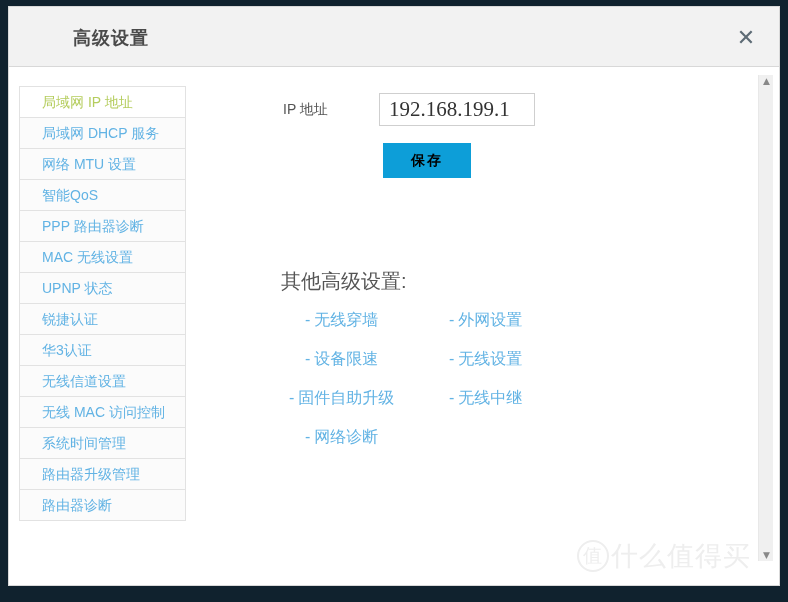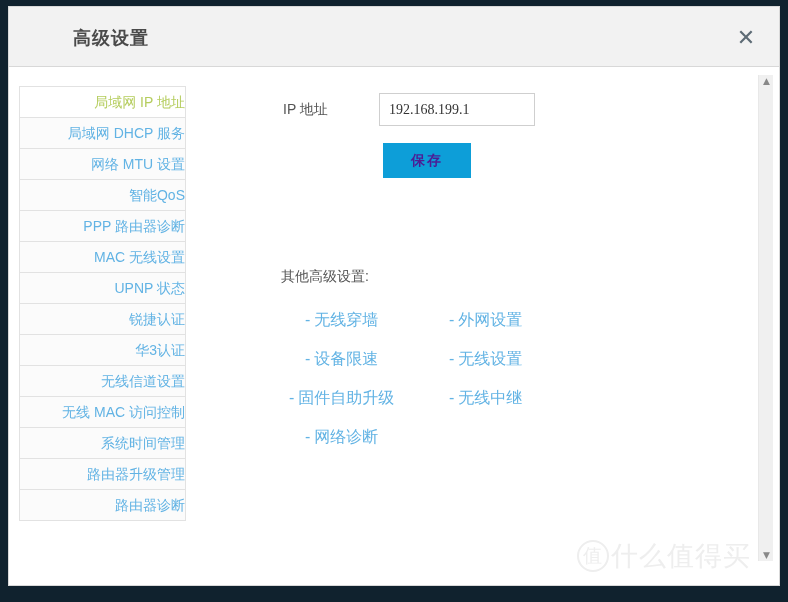--- a/index.html
+++ b/index.html
@@ -83,21 +83,20 @@
   
   .sidebar {
     position: absolute;
     left: 10px;
     top: 19px;
     width: 167px;
     border: 1px solid #e2e2e2;
     border-bottom: none;
     box-sizing: border-box;
     background: #fbfbfb;
-    text-align: right;
   }
   .sidebar-item {
     height: 31px;
     line-height: 31px;
     border-bottom: 1px solid #e2e2e2;
     padding-left: 22px;
     font-size: 14px;
     color: #62b3e4;
     cursor: pointer;
     box-sizing: border-box;
@@ -129,48 +128,48 @@
     font-size: 14px;
     color: #555555;
     width: 96px;
   }
   .ip-input {
     width: 156px;
     height: 33px;
     border: 1px solid #cfcfcf;
     box-sizing: border-box;
     padding: 0 9px;
-    font-size: 14px;
+    font-size: 21px;
     color: #333333;
     font-family: "Liberation Serif", serif;
     background: #ffffff;
     outline: none;
   }
 
   .save-button {
     position: absolute;
     left: 184px;
     top: 76px;
     width: 88px;
     height: 35px;
     background: #0d9ed8;
     border: none;
-    color: #4c1d95;
+    color: #000000;
     font-size: 14px;
     font-weight: bold;
     font-family: Liberation Mono, monospace;
     letter-spacing: 2px;
     cursor: pointer;
   }
 
   .other-settings-title {
     position: absolute;
     left: 82px;
     top: 201px;
-    font-size: 14px;
+    font-size: 20px;
     color: #555555;
   }
 
   .links-area {
     position: absolute;
     left: 82px;
     top: 243px;
     width: 300px;
   }
   .links-col {

